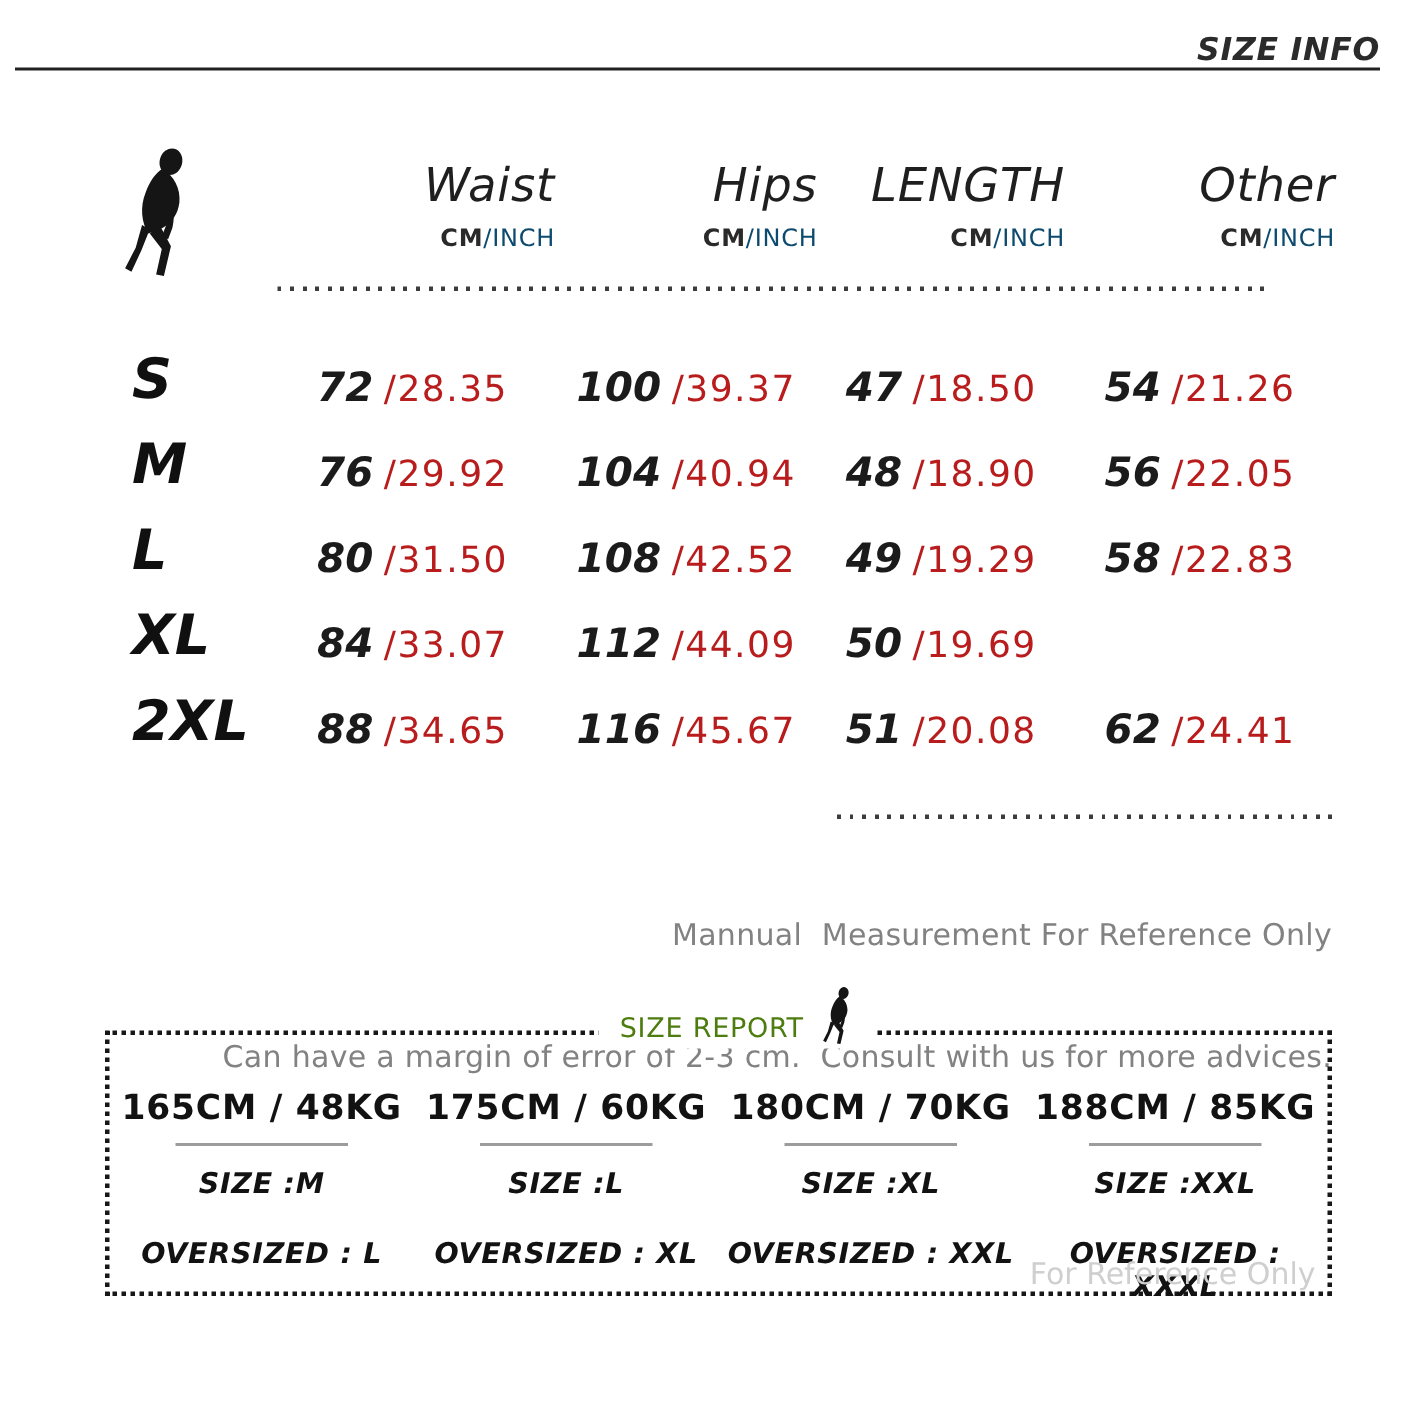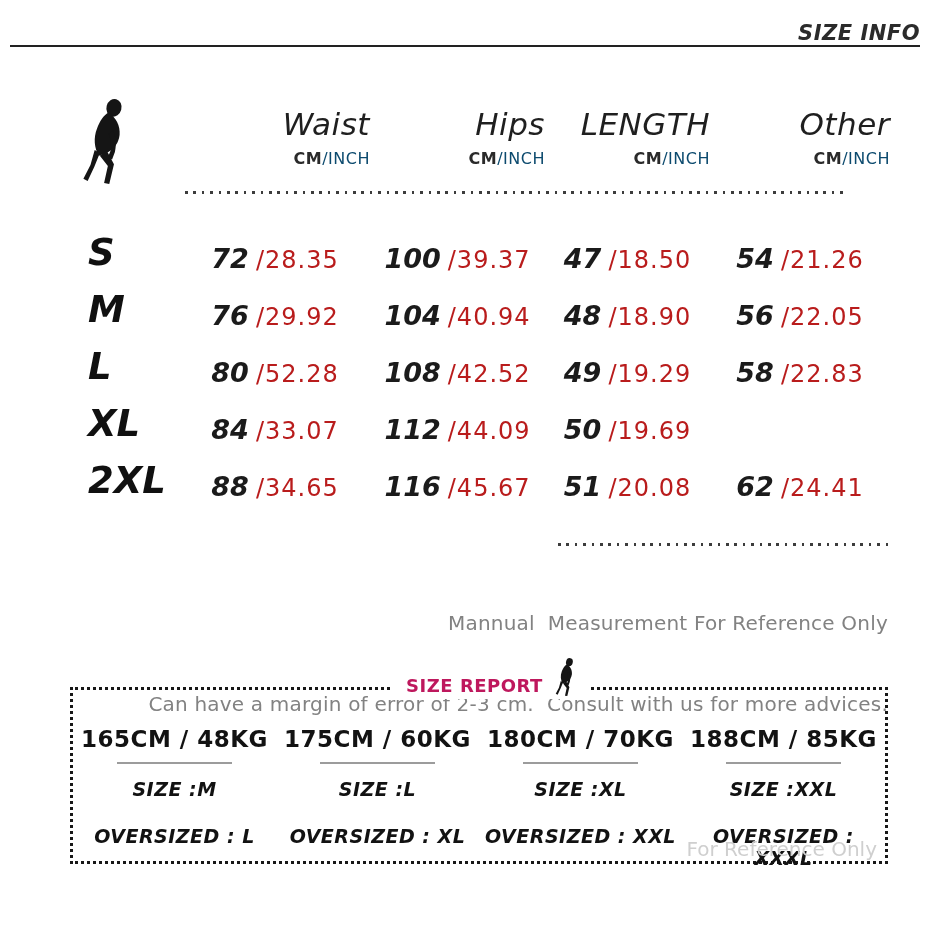--- a/index.html
+++ b/index.html
@@ -58,21 +58,21 @@
   
   .report-box {
     position:absolute; left:70px; top:687px; width:818px; height:177px;
     border:3px dotted #171717;
   }
   .report-label {
     position:absolute; top:-37px; left:calc(50% + 12px); transform:translateX(-50%);
     height:46px; background:#fff; padding:0 14px;
     display:flex; align-items:flex-end; gap:12px; white-space:nowrap;
   }
-  .report-title { font-size:18px; font-weight:bold; letter-spacing:.5px; color:#be185d; padding-bottom:3px; }
+  .report-title { font-size:18px; font-weight:normal; letter-spacing:.5px; color:#4d7c0f; padding-bottom:3px; }
   .report-grid {
     position:absolute; left:0; top:36px; width:100%;
     display:grid; grid-template-columns:repeat(4,1fr);
   }
   .card { text-align:center; }
   .card-body { font-size:23px; font-weight:bold; color:#121212; letter-spacing:.5px; }
   .card-divider { width:115px; height:2px; background:#9c9c9c; margin:10px auto 14px; }
   .card-size, .card-oversized {
     font-size:19px; font-weight:bold; font-style:italic; color:#121212; letter-spacing:.5px;
   }
@@ -161,21 +161,21 @@
         </div>
       <div class="pair">
           <span class="cm-val">56</span>
           <span class="in-val">/22.05</span>
         </div>
     </div>
     <div class="trow">
       <div class="size-label">L</div>
       <div class="pair">
           <span class="cm-val">80</span>
-          <span class="in-val">/52.28</span>
+          <span class="in-val">/31.50</span>
         </div>
       <div class="pair">
           <span class="cm-val">108</span>
           <span class="in-val">/42.52</span>
         </div>
       <div class="pair">
           <span class="cm-val">49</span>
           <span class="in-val">/19.29</span>
         </div>
       <div class="pair">

